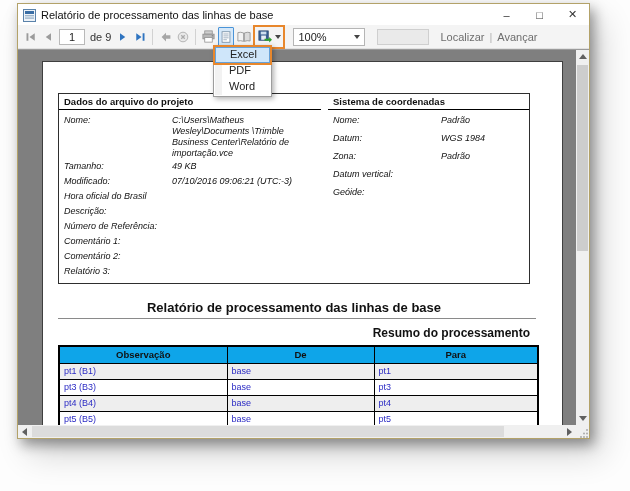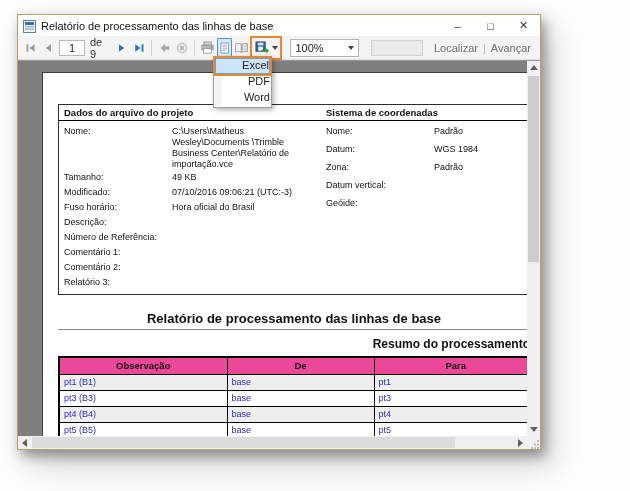--- a/index.html
+++ b/index.html
@@ -1,20 +1,20 @@
 <!DOCTYPE html>
 <html style="--accent_orange: #e8872c; --link_blue: #2b2bc4; --selection_blue: #cfe6fa; --selection_border: #66a1d8; --toggle_border: #4a94d8; --toggle_bg: #d5e8f9; --window_border: #b3a269; --doc_bg: #7f7f7f;"><head>
 <meta charset="utf-8">
 <style>
   * { margin:0; padding:0; box-sizing:border-box; }
   html,body { width:630px; height:491px; background:#fdfdfd; font-family:"Liberation Sans",sans-serif; overflow:hidden; }
   .stage { position:relative; width:630px; height:491px; }
 
   
-  .window { position:absolute; left:17px; top:14px; width:524px; height:436px;
+  .window { position:absolute; left:17px; top:3px; width:573px; height:436px;
     background:#fff; border:1px solid var(--window_border,#b3a269);
     box-shadow:4px 6px 12px rgba(0,0,0,.38), 12px 16px 30px rgba(0,0,0,.16);
     display:flex; flex-direction:column; }
 
   
   .titlebar { height:21px; background:#fff; display:flex; align-items:center; padding-left:5px; flex:0 0 auto; }
   .app-icon { width:13px; height:13px; margin-right:5px; flex:0 0 auto; }
   .title { font-size:11px; color:#111; flex:1 1 auto; white-space:nowrap; overflow:hidden; }
   .winctrls { display:flex; height:100%; flex:0 0 auto; }
   .wbtn { width:33px; height:100%; display:flex; align-items:center; justify-content:center;
@@ -48,42 +48,42 @@
   .vscroll { position:absolute; top:0; right:0; width:13px; bottom:13px; background:#f0f0f0; }
   .hscroll { position:absolute; left:0; right:13px; bottom:0; height:13px; background:#f0f0f0; }
   .sarrow { position:absolute; width:13px; height:13px; display:flex; align-items:center; justify-content:center; }
   .sarrow svg { display:block; }
   .vthumb { position:absolute; left:1px; right:1px; top:15px; height:186px; background:#cdcdcd; }
   .hthumb { position:absolute; top:1px; bottom:1px; left:14px; right:72px; background:#dcdcdc; }
   .corner { position:absolute; right:0; bottom:0; width:13px; height:13px; background:#f0f0f0;
             display:flex; align-items:flex-end; justify-content:flex-end; }
 
   
-  .projbox { margin:31px 32px 16px 15px; border:1px solid #2e2e2e; display:flex; padding-bottom:4px; }
+  .projbox { margin:31px 32px 16px 15px; border:1px solid #2e2e2e; display:flex; padding-bottom:4px;gap:7px; }
   .pcol { display:flex; flex-direction:column; }
   .pcol.left  { width:262px; }
   .pcol.right { flex:1; }
   .phead { font-weight:bold; font-size:9.5px; padding:2px 0 2px 5px; border-bottom:1px solid #000; margin-bottom:3px; }
-  .prow { display:flex; padding:2px 0 0 5px; min-height:15px; line-height:11px; }
+  .prow { display:flex; padding:2px 0 0 5px; min-height:15px; line-height:11px;font-style:italic; }
   .pcol.right .prow { min-height:18px; }
   .plabel { width:108px; flex:0 0 auto; }
   .pvalue { flex:1; padding-right:8px; }
 
   .rpt-title { text-align:center; font-weight:bold; font-size:13px; margin:6px 32px 0 15px; }
   .rpt-rule { height:1px; background:#8a8a8a; margin:3px 26px 0 15px; }
   .rpt-sub { text-align:right; font-weight:bold; font-size:12px; margin:7px 32px 0 15px; }
 
   table.summary { border-collapse:collapse; margin:5px 0 0 15px; width:479px; border:2px solid #000; table-layout:fixed; }
-  table.summary th { border:1px solid #000; font-size:9.5px; font-weight:bold; height:17px; text-align:center; background:#ec4899; }
+  table.summary th { border:1px solid #000; font-size:9.5px; font-weight:bold; height:17px; text-align:center; background:#0ea5e9; }
   table.summary td { border:1px solid #000; font-size:9px; height:16px; padding:0 0 0 4px; color:var(--link_blue,#2b2bc4); }
   table.summary tr.data:nth-child(odd) td { background:#eeeeee; }
 
   
   .menu { position:absolute; left:195px; top:41px; width:59px; background:#fff; border:1px solid #9d9d9d;
-          box-shadow:2px 2px 5px rgba(0,0,0,.3); z-index:50; padding:1px;text-align:right; }
+          box-shadow:2px 2px 5px rgba(0,0,0,.3); z-index:50; padding:1px; }
   .menu::before { content:""; position:absolute; left:1px; top:1px; bottom:1px; width:7px; background:#f2f2f2; }
   .menu-item { position:relative; height:16px; line-height:15px; font-size:11px; color:#222; padding-left:14px; }
   .menu-item.selected { background:var(--selection_blue,#cfe6fa); border:1px solid var(--selection_border,#66a1d8);
           box-shadow:0 0 0 2px var(--accent_orange,#e8872c); line-height:13px; z-index:2; }
 </style>
 </head>
 <body>
 
 <div class="stage">
   <div class="window">
@@ -203,21 +203,20 @@
               </div>
             <div class="prow">
                 <span class="plabel">Tamanho:</span>
                 <span class="pvalue">49 KB</span>
               </div>
             <div class="prow">
                 <span class="plabel">Modificado:</span>
                 <span class="pvalue">07/10/2016 09:06:21 (UTC:-3)</span>
               </div>
             <div class="prow">
-                <span class="plabel">Fuso horário:</span>
                 <span class="pvalue">Hora oficial do Brasil</span>
               </div>
             <div class="prow">
                 <span class="plabel">Descrição:</span>
                 <span class="pvalue"></span>
               </div>
             <div class="prow">
                 <span class="plabel" style="width:140px">Número de Referência:</span>
                 <span class="pvalue"></span>
               </div>

